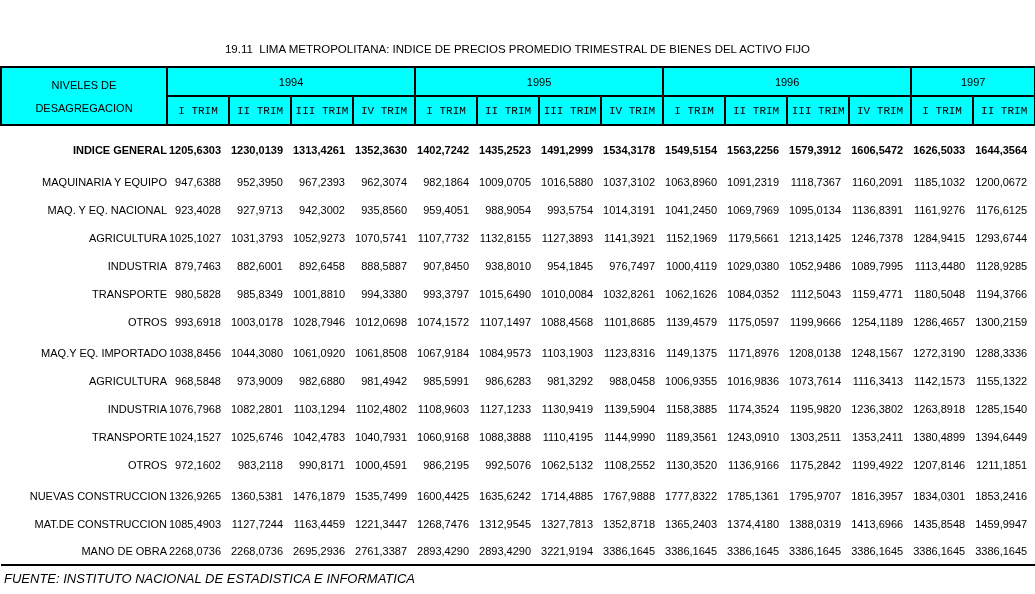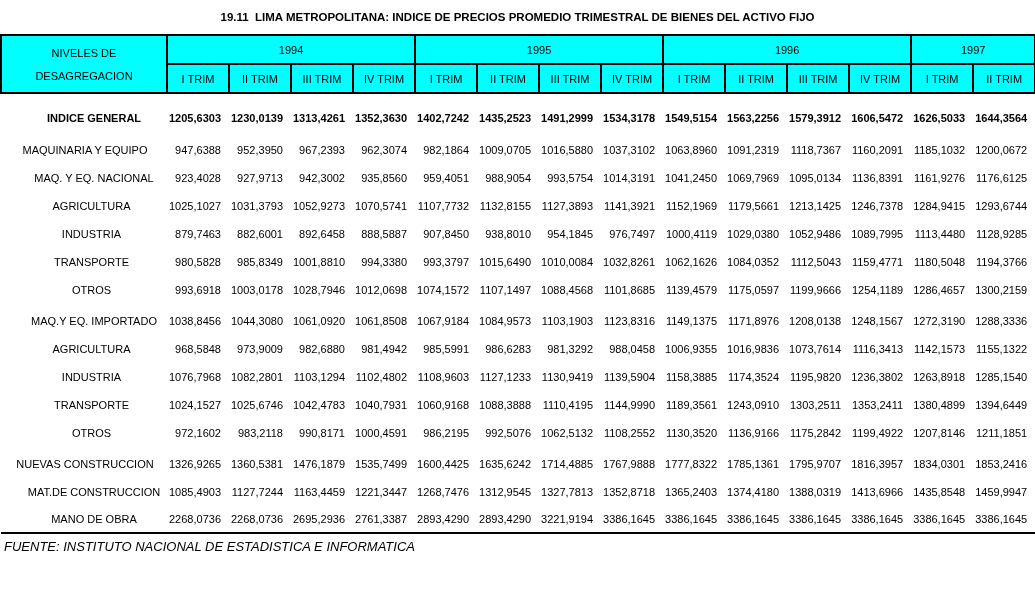--- a/index.html
+++ b/index.html
@@ -10,54 +10,55 @@
     height: 594px;
     overflow: hidden;
     font-family: "Liberation Sans", sans-serif;
     color: #000000;
   }
   .titles {
     text-align: center;
     padding-top: 8px;
   }
   .title-line {
-    font-weight: bold;
+    font-weight: normal;
     font-size: 11.5px;
     line-height: 18px;
     white-space: pre;
+    margin-top: 32px;
   }
   table.indices {
     border-collapse: collapse;
     table-layout: fixed;
     width: 1035px;
     margin-top: 8px;
   }
   thead th {
     background: #00FFFF;
     border: 2px solid #000000;
     font-size: 11px;
     font-weight: normal;
     padding: 0;
     text-align: center;
   }
   tr.year-row th { height: 27px; margin-top: 19px; }
-  tr.trim-row th { height: 27px; }
+  tr.trim-row th { height: 27px; font-family: Liberation Mono, monospace; }
   th.niveles {
     vertical-align: middle;
     padding: 0;
   }
   th.niveles .nl1 { margin-bottom: 11px; }
   tbody td {
     border: none;
     font-size: 11px;
     vertical-align: bottom;
     padding: 0 0 7px 0;
     white-space: nowrap;
   }
-  tbody td.label { text-align: center; }
+  tbody td.label { text-align: right; }
   tbody td.label.ind0 { padding-left: 2px; }
   tbody td.label.ind1 { padding-left: 20px; }
   tbody td.label.ind2 { padding-left: 15px; }
   tbody td.val { text-align: right; padding-right: 8px; }
   tbody tr.bold td { font-weight: bold; }
   tbody tr:last-child td { border-bottom: 2px solid #000000; }
   .footer-note {
     font-style: italic;
     font-size: 13px;
     margin-top: 5px;

